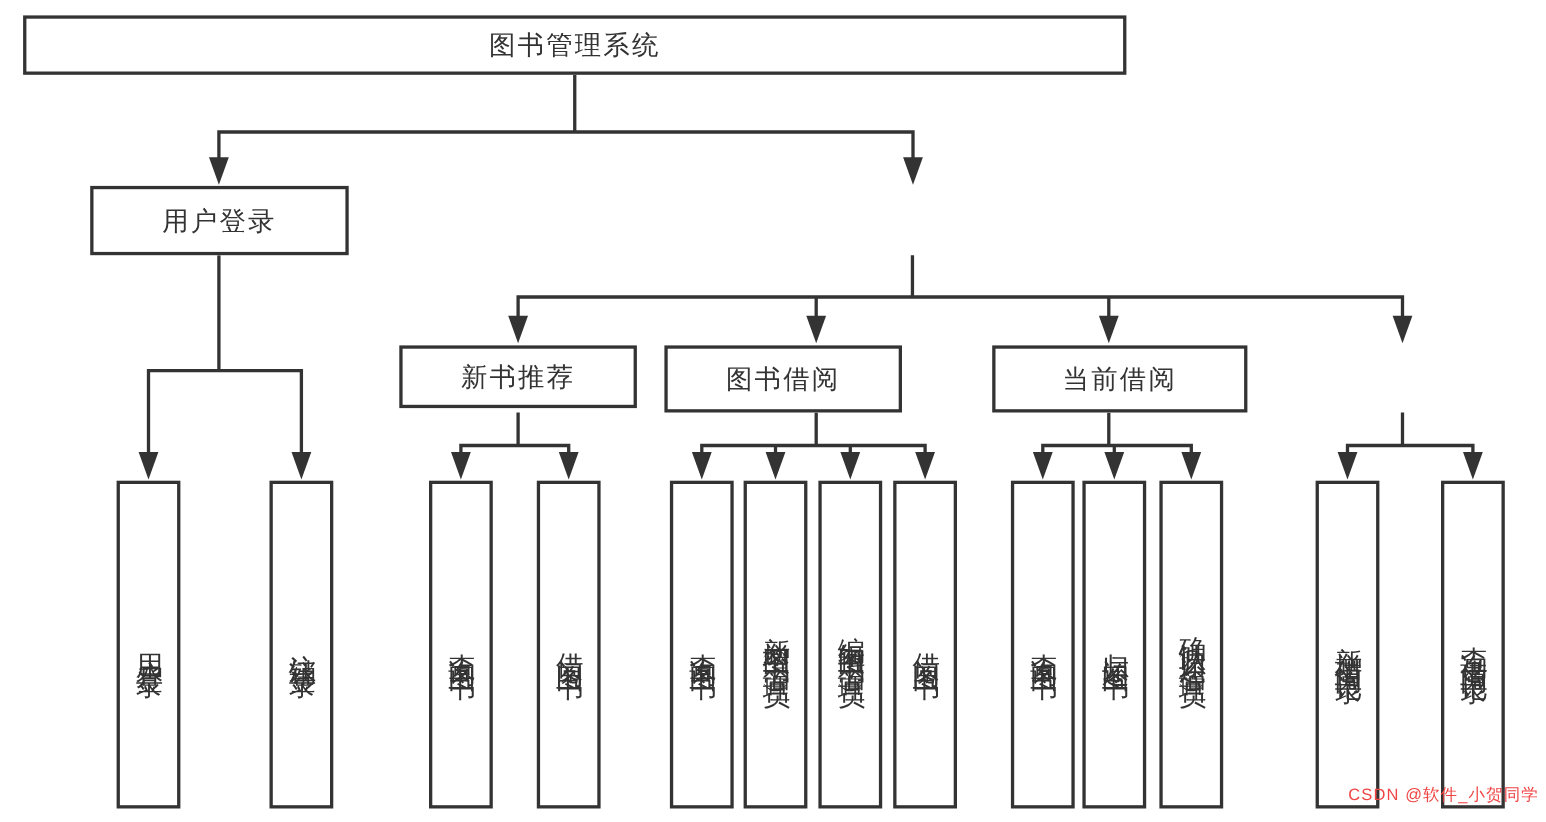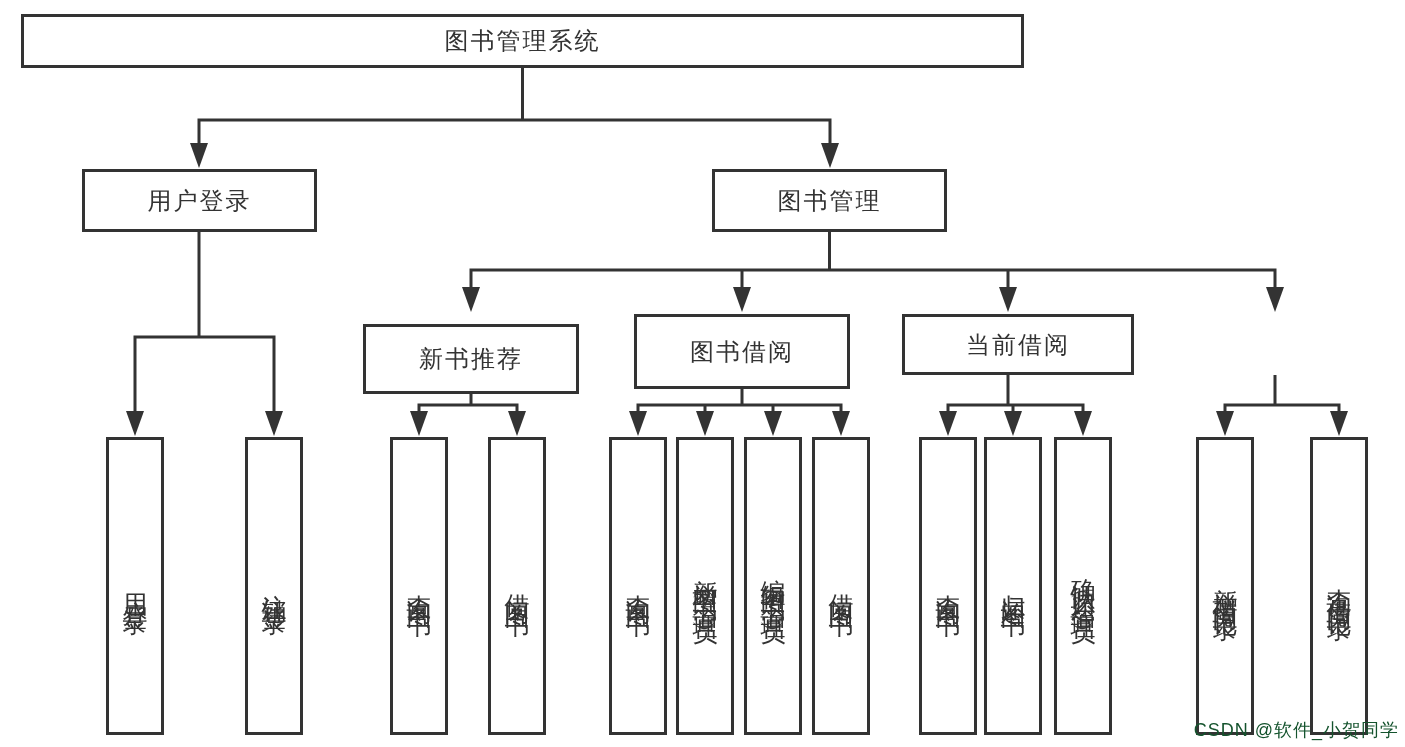--- a/index.html
+++ b/index.html
@@ -8,22 +8,22 @@
     font-family:"Liberation Sans","DejaVu Sans",sans-serif;color:#333333;
   }
   .wires{position:absolute;left:0;top:0;width:1405px;height:747px;}
   .node{
     position:absolute;box-sizing:border-box;border:3px solid #333333;background:#ffffff;
     display:flex;align-items:center;justify-content:center;
   }
   .node.h{font-size:24px;letter-spacing:2px;white-space:nowrap;}
   .node.v{writing-mode:vertical-rl;text-orientation:mixed;font-size:25px;letter-spacing:6px;line-height:1;}
   .watermark{
-    position:absolute;right:6px;bottom:5px;font-size:18px;letter-spacing:1px;
-    color:#14532d;white-space:nowrap;
+    position:absolute;right:6px;bottom:15px;font-size:15px;letter-spacing:1px;
+    color:#ef4444;white-space:nowrap;
   }
 </style>
 </head>
 <body>
 
 <div class="stage">
 
   <svg class="wires" width="1405" height="747" viewBox="0 0 1405 747" xmlns="http://www.w3.org/2000/svg">
     <path fill="none" stroke="#333333" stroke-width="3" d="M522.5 68 V121.5
              M197.5 120 H831.5
@@ -77,24 +77,23 @@
       <polygon points="1004,411 1022,411 1013,436"></polygon>
       <polygon points="1074,411 1092,411 1083,436"></polygon>
       <polygon points="1216,411 1234,411 1225,436"></polygon>
       <polygon points="1330,411 1348,411 1339,436"></polygon>
     </g>
   </svg>
 
   <div class="node h" style="left:21px;top:14px;width:1003px;height:54px">图书管理系统</div>
 
   <div class="node h" style="left:82px;top:169px;width:235px;height:63px">用户登录</div>
-  <div class="node h" style="left:712px;top:169px;width:235px;height:63px">图书管理</div>
 
-  <div class="node h" style="left:363px;top:324px;width:216px;height:70px">新书推荐</div>
-  <div class="node h" style="left:634px;top:314px;width:216px;height:75px">图书借阅</div>
+  <div class="node h" style="left:363px;top:314px;width:216px;height:57px">新书推荐</div>
+  <div class="node h" style="left:604px;top:314px;width:216px;height:61px">图书借阅</div>
   <div class="node h" style="left:902px;top:314px;width:232px;height:61px">当前借阅</div>
 
   <div class="node v" style="left:106px;top:437px;width:58px;height:298px">用户登录</div>
   <div class="node v" style="left:245px;top:437px;width:58px;height:298px">注销登录</div>
 
   <div class="node v" style="left:390px;top:437px;width:58px;height:298px">查询图书</div>
   <div class="node v" style="left:488px;top:437px;width:58px;height:298px">借阅图书</div>
 
   <div class="node v" style="left:609px;top:437px;width:58px;height:298px">查询图书</div>
   <div class="node v" style="left:676px;top:437px;width:58px;height:298px">新增图书（管理员）</div>

